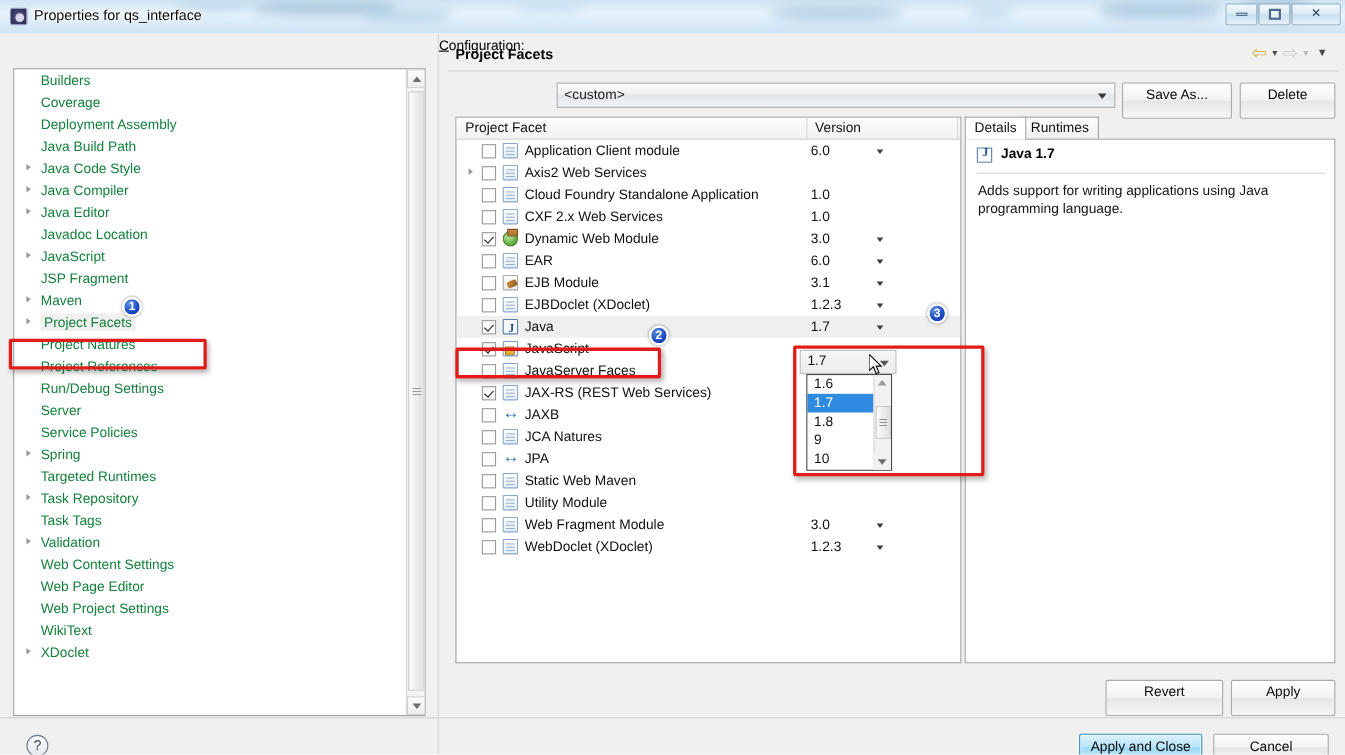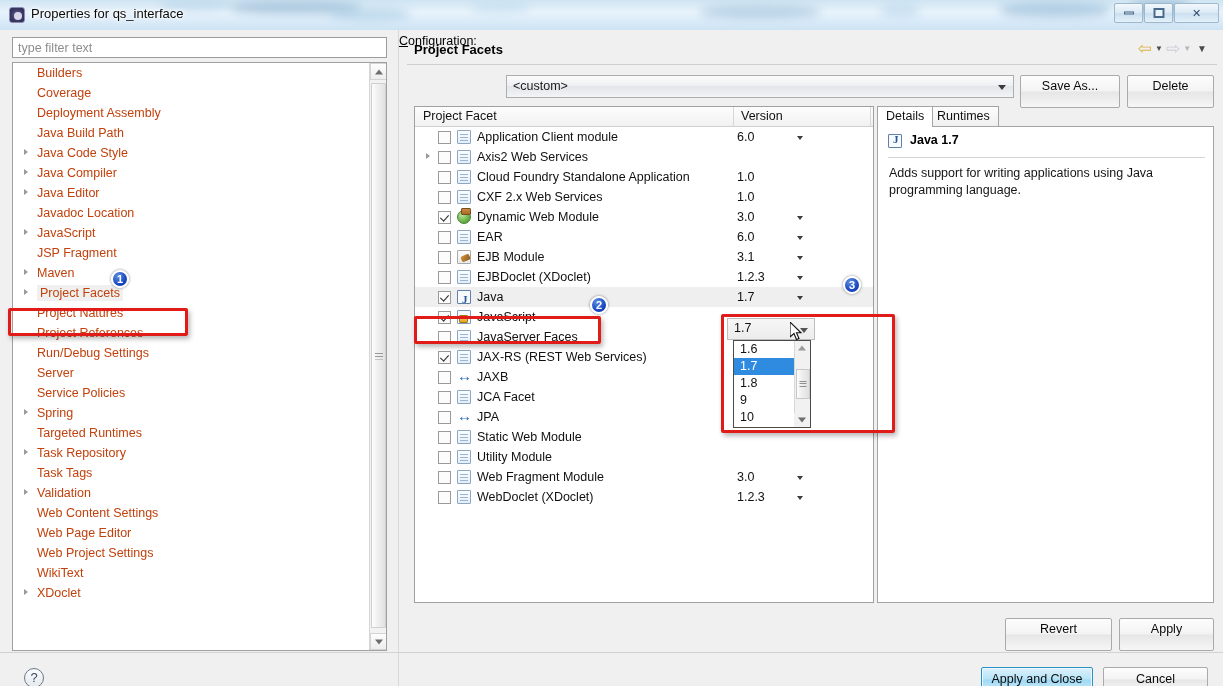--- a/index.html
+++ b/index.html
@@ -82,21 +82,21 @@
   }
   #filter-box::placeholder { color:#8d8d8d; }
 
   #tree-panel {
     position: absolute; left: 12px; top: 32px; width: 375px; height: 589px;
     border: 1px solid #a0a0a0; background: #ffffff; overflow: hidden;
   }
   #tree-list { position: absolute; left: 0; top: 0; width: 357px; }
   .tree-item {
     position: relative; height: 20px; line-height: 20px;
-    padding-left: 24px; font-size: 12.5px; color: #c2410c; white-space: nowrap;
+    padding-left: 24px; font-size: 12.5px; color: #15803d; white-space: nowrap;
   }
   .tree-item .arrow {
     position: absolute; left: 11px; top: 6px;
     width: 0; height: 0;
     border-left: 4px solid #9a9a9a;
     border-top: 3.5px solid transparent;
     border-bottom: 3.5px solid transparent;
   }
   .tree-item.sel .lbl { background: #f0f0f0; padding: 1px 3px; }
 
@@ -452,21 +452,20 @@
           </span>
       </div>
       <div class="win-btn close">
         <span class="g">✕</span>
       </div>
     </div>
   </div>
 
   <div id="body">
 
-    <input id="filter-box" type="text" placeholder="type filter text" style="">
 
     <div id="tree-panel">
       <div id="tree-list">
           <div class="tree-item"><span class="lbl">Builders</span></div>
           <div class="tree-item"><span class="lbl">Coverage</span></div>
           <div class="tree-item"><span class="lbl">Deployment Assembly</span></div>
           <div class="tree-item"><span class="lbl">Java Build Path</span></div>
           <div class="tree-item"><span class="arrow"></span><span class="lbl">Java Code Style</span></div>
           <div class="tree-item"><span class="arrow"></span><span class="lbl">Java Compiler</span></div>
           <div class="tree-item"><span class="arrow"></span><span class="lbl">Java Editor</span></div>
@@ -618,35 +617,35 @@
             </div>
             <div class="frow">
               <span class="cb"></span>
               <span class="ficon ico-jaxb"></span>
               <span class="fname">JAXB</span>
               <span class="fver"></span>
             </div>
             <div class="frow">
               <span class="cb"></span>
               <span class="ficon ico-doc"></span>
-              <span class="fname">JCA Facet</span>
+              <span class="fname">JCA Natures</span>
               <span class="fver">1.6</span>
               <span class="fcaret"></span>
             </div>
             <div class="frow">
               <span class="cb"></span>
               <span class="ficon ico-jaxb"></span>
               <span class="fname">JPA</span>
               <span class="fver">2.1</span>
               <span class="fcaret"></span>
             </div>
             <div class="frow">
               <span class="cb"></span>
               <span class="ficon ico-doc"></span>
-              <span class="fname">Static Web Module</span>
+              <span class="fname">Static Web Maven</span>
               <span class="fver"></span>
             </div>
             <div class="frow">
               <span class="cb"></span>
               <span class="ficon ico-doc"></span>
               <span class="fname">Utility Module</span>
               <span class="fver"></span>
             </div>
             <div class="frow">
               <span class="cb"></span>

